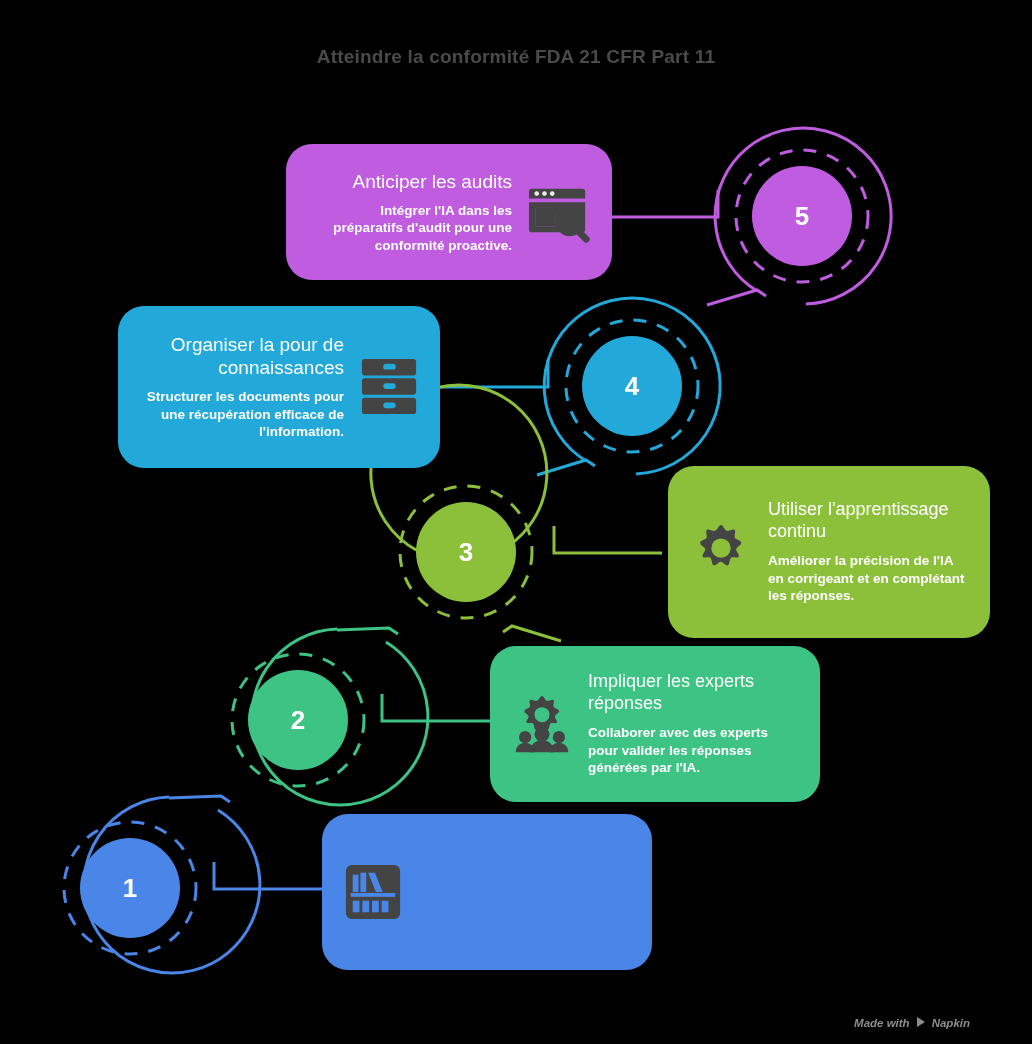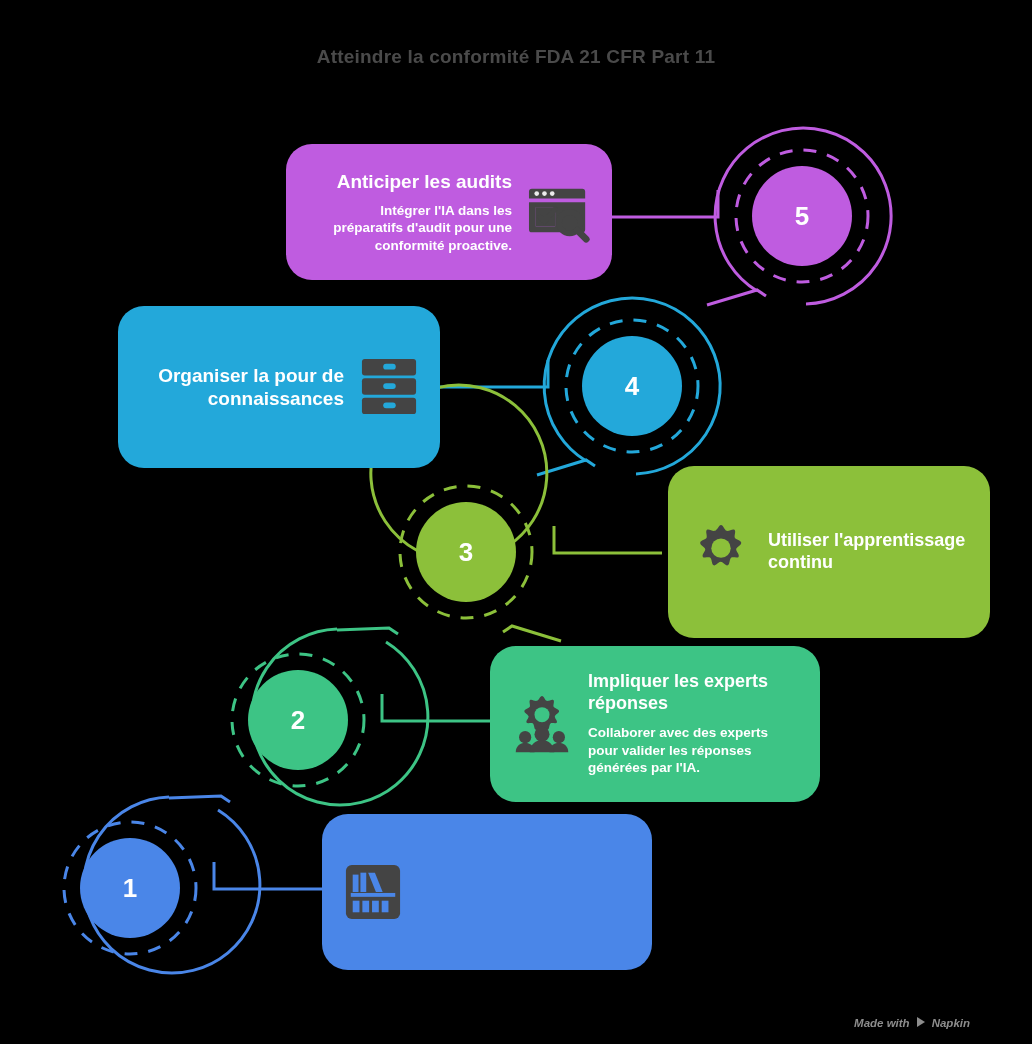--- a/index.html
+++ b/index.html
@@ -20,21 +20,21 @@
   #links{position:absolute;left:0;top:0;width:1032px;height:1044px;}
 
   
   .card{
     position:absolute;border-radius:26px;box-sizing:border-box;
     display:flex;align-items:center;
     padding:18px 22px;
   }
   .card .txt{flex:1 1 auto;}
   .card .ttl{
-    color:#ffffff;font-weight:700;line-height:1.22;
+    color:#ffffff;font-weight:400;line-height:1.22;
   }
   .card .sub{
     color:#ffffff;line-height:1.3;margin-top:9px;font-weight:600;
   }
   .card .ico{flex:0 0 auto;display:flex;align-items:center;justify-content:center;}
 
   
   .card.ralign .txt{text-align:right;}
   .card.ralign .ico{order:2;margin-left:16px;}
   .card.lalign .ico{order:0;margin-right:16px;}
@@ -140,20 +140,21 @@
           <circle cx="43" cy="43" r="7" fill="#000000" opacity="0"></circle>
           <path d="M51 51l9 9" stroke="#444444" stroke-width="7" stroke-linecap="round"></path>
         </g>
       </svg>
     </div>
   </div>
 
   <div class="card ralign" id="card4">
     <div class="txt">
       <div class="ttl">Organiser la pour de connaissances</div>
+      <div class="sub">Structurer les documents pour une récupération efficace de l'information.</div>
     </div>
     <div class="ico">
       <svg width="58" height="62" viewBox="0 0 60 64">
         <g fill="#444444">
           <rect x="2" y="3" width="56" height="17" rx="3"></rect>
           <rect x="2" y="23" width="56" height="17" rx="3"></rect>
           <rect x="2" y="43" width="56" height="17" rx="3"></rect>
         </g>
         <g fill="#23a8da">
           <rect x="24" y="8" width="13" height="6" rx="3"></rect>
@@ -168,20 +169,21 @@
     <div class="ico">
       <svg width="62" height="62" viewBox="0 0 64 64">
         <g fill="#444444">
           <path d="M32 4c2.4 0 3.6 5.2 5.8 6.1 2.2.9 6.3-2.5 8.1-1 1.9 1.5-.6 6.2.4 8.3 1 2.1 6.3 2.6 6.6 5 .3 2.4-4.7 4.3-5.2 6.6-.5 2.3 3.6 5.7 2.5 7.8-1.1 2.1-6-.3-7.8 1.2-1.8 1.5-1.2 6.8-3.4 7.7-2.2.9-4.9-3.6-7.3-3.6s-5.1 4.5-7.3 3.6c-2.2-.9-1.6-6.2-3.4-7.7-1.8-1.5-6.7.9-7.8-1.2-1.1-2.1 3-5.5 2.5-7.8-.5-2.3-5.5-4.2-5.2-6.6.3-2.4 5.6-2.9 6.6-5 1-2.1-1.5-6.8.4-8.3 1.8-1.5 5.9 1.9 8.1 1C28.4 9.2 29.6 4 32 4z"></path>
         </g>
         <circle cx="32" cy="28" r="10" fill="#8cc03a"></circle>
       </svg>
     </div>
     <div class="txt">
       <div class="ttl">Utiliser l'apprentissage continu</div>
+      <div class="sub">Améliorer la précision de l'IA en corrigeant et en complétant les réponses.</div>
     </div>
   </div>
 
   <div class="card lalign" id="card2">
     <div class="ico">
       <svg width="60" height="62" viewBox="0 0 64 64">
         <g fill="#444444">
           <path d="M32 2c2.1 0 3.1 4.5 5 5.3 1.9.8 5.5-2.2 7.1-.9 1.6 1.3-.5 5.4.3 7.2.9 1.8 5.5 2.3 5.8 4.4.3 2.1-4.1 3.7-4.5 5.7-.4 2 3.1 5 2.2 6.8-1 1.8-5.2-.3-6.8 1-1.6 1.3-1 5.9-3 6.7-1.9.8-4.3-3.1-6.4-3.1s-4.5 3.9-6.4 3.1c-1.9-.8-1.4-5.4-3-6.7-1.6-1.3-5.8.8-6.8-1-1-1.8 2.6-4.8 2.2-6.8-.4-2-4.8-3.6-4.5-5.7.3-2.1 4.9-2.6 5.8-4.4.9-1.8-1.3-5.9.3-7.2 1.6-1.3 5.2 1.7 7.1.9C28.9 6.5 29.9 2 32 2z"></path>
         </g>
         <circle cx="32" cy="22" r="8" fill="#3dc485"></circle>

